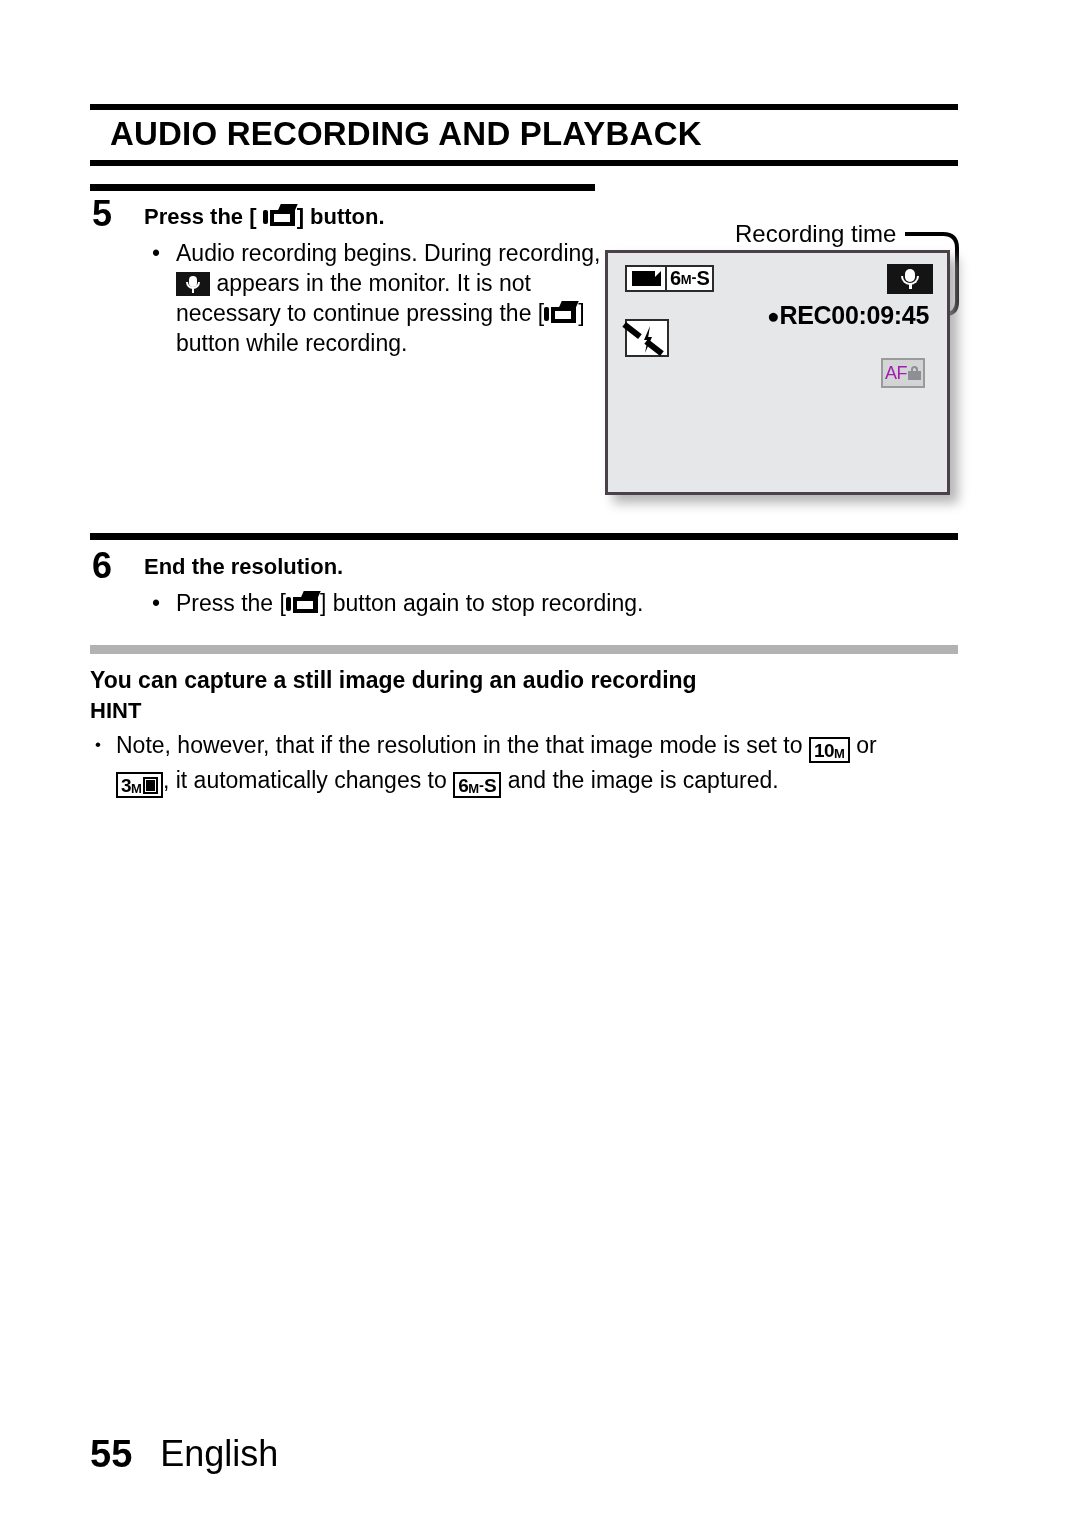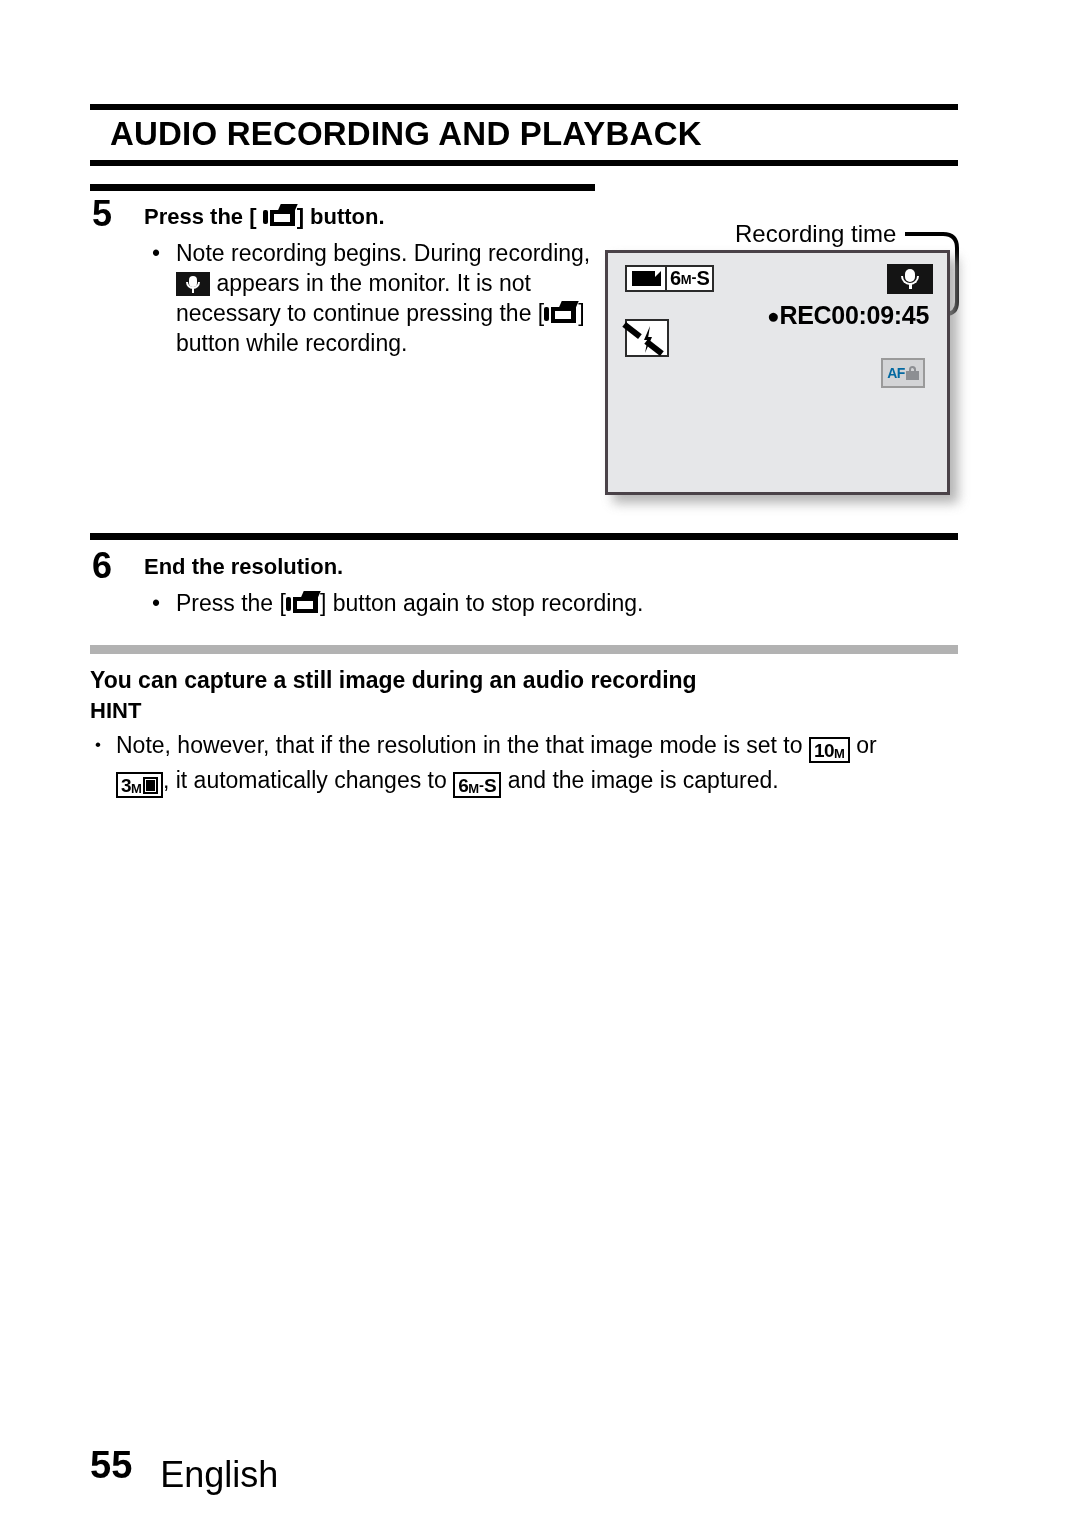--- a/index.html
+++ b/index.html
@@ -386,23 +386,23 @@
     right: 22px; top: 105px;
     width: 44px; height: 30px;
     border: 2px solid #9a9a9a;
     background: #d3d4d6;
     box-sizing: border-box;
     display: flex;
     align-items: center;
     justify-content: center;
   }
   #osd-aflock .af-txt {
-    font-size: 14px;
-    font-weight: bold;
-    color: #0369a1;
+    font-size: 18px;
+    font-weight: normal;
+    color: #a21caf;
     letter-spacing: -0.5px;
   }
   #osd-aflock .lock {
     position: relative;
     width: 13px; height: 14px;
     margin-left: 1px;
   }
   #osd-aflock .lock .shackle {
     position: absolute;
     left: 3px; top: 0;
@@ -428,21 +428,20 @@
   }
   #footer-page {
     font-size: 38px;
     font-weight: bold;
     line-height: 44px;
   }
   #footer-lang {
     font-size: 36px;
     line-height: 44px;
     margin-left: 28px;
-    margin-top: 21px;
   }
 </style>
 </head>
 <body>
 
 <div class="page">
 
   <div class="rule-thick" id="chapter-rule-top"></div>
   <div id="chapter-title">AUDIO RECORDING AND PLAYBACK</div>
   <div class="rule-thick" id="chapter-rule-bot"></div>
@@ -459,21 +458,21 @@
           <span class="cam-bar"></span>
           <span class="cam-lens"></span>
           <span class="cam-body"></span>
           <span class="cam-win"></span>
         </span><span>] button.</span>
       </div>
 
       <ul class="bullet-list">
         <li class="bullet-item">
           <span class="dot">•</span>
-          <span>Note recording begins. During recording,</span>
+          <span>Audio recording begins. During recording,</span>
           <span class="ico icon-mic-badge">
             <span class="mic-cap"></span>
             <span class="mic-arc"></span>
             <span class="mic-stem"></span>
           </span>
           <span>appears in the monitor.</span>
           <span>It is not necessary to continue pressing the [</span><span class="ico icon-camcorder">
             <span class="cam-bar"></span>
             <span class="cam-lens"></span>
             <span class="cam-body"></span>

